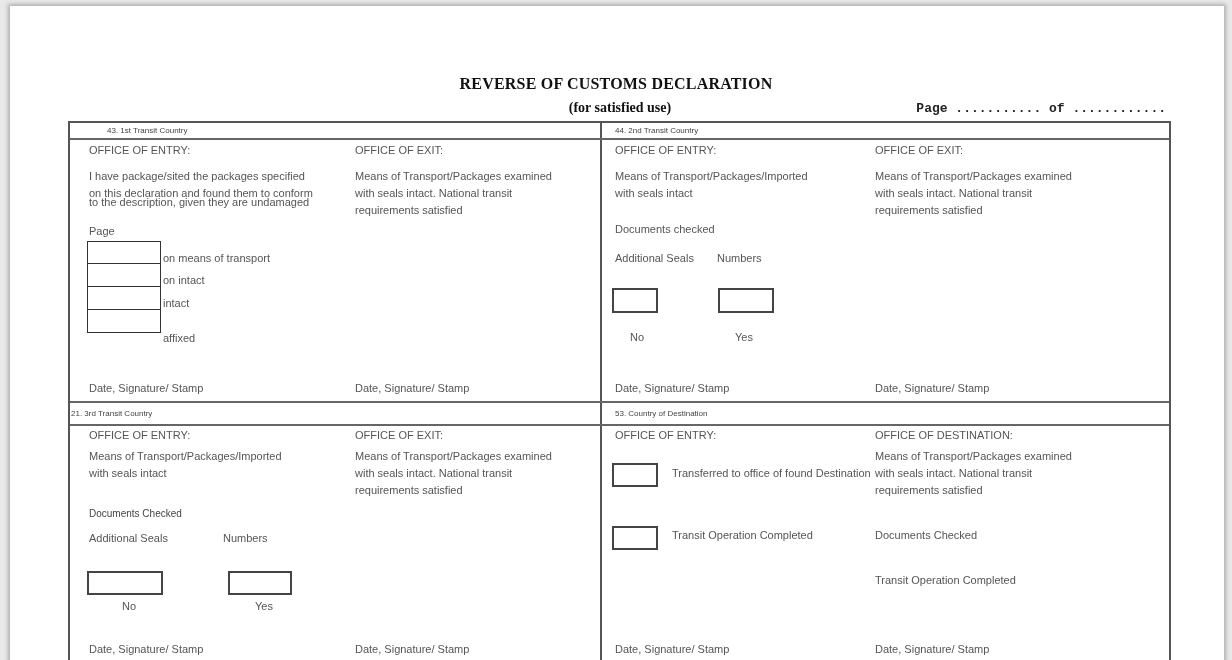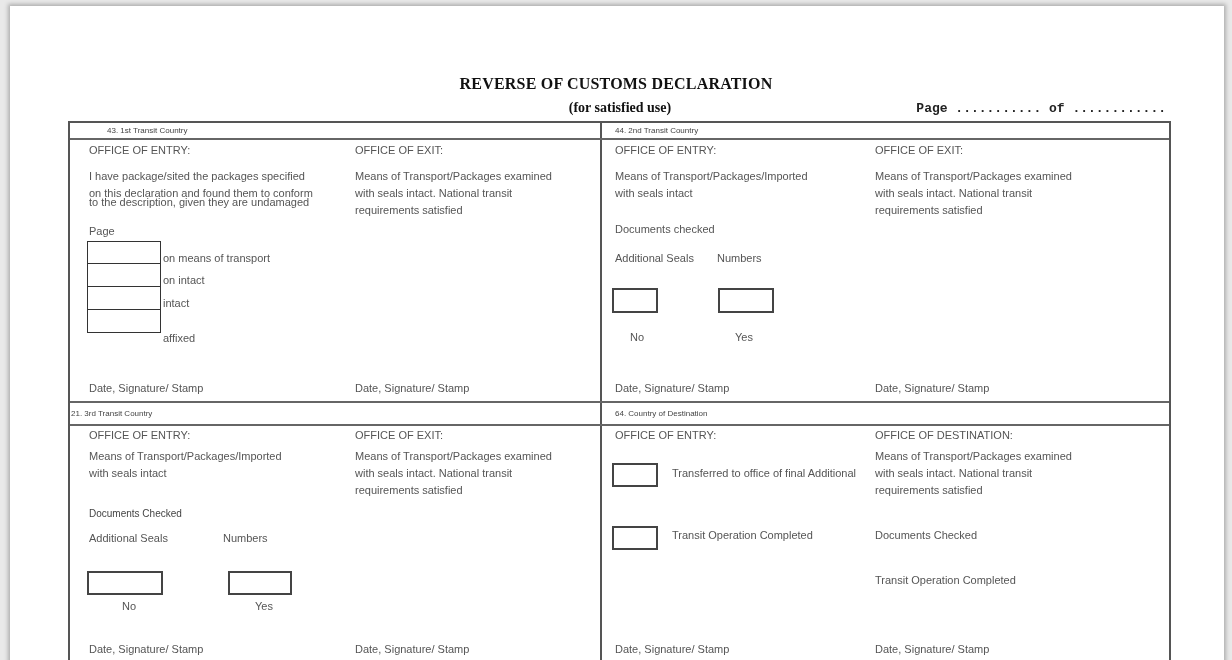--- a/index.html
+++ b/index.html
@@ -121,24 +121,24 @@
     <div class="t" style="left:19px; top:521px;">Date, Signature/ Stamp</div>
 
     <div class="t" style="left:285px; top:307px;">OFFICE OF EXIT:</div>
     <div class="t" style="left:285px; top:328px;">Means of Transport/Packages examined</div>
     <div class="t" style="left:285px; top:345px;">with seals intact. National transit</div>
     <div class="t" style="left:285px; top:362px;">requirements satisfied</div>
     <div class="t" style="left:285px; top:521px;">Date, Signature/ Stamp</div>
   </div>
 
   <div>
-    <div class="cellhead" style="left:545px; top:286px;">64. Country of Destination</div>
+    <div class="cellhead" style="left:545px; top:286px;">53. Country of Destination</div>
     <div class="t" style="left:545px; top:307px;">OFFICE OF ENTRY:</div>
     <div class="box" style="left:542px; top:340px; width:42px; height:20px;"></div>
-    <div class="t" style="left:602px; top:345px;">Transferred to office of final Additional</div>
+    <div class="t" style="left:602px; top:345px;">Transferred to office of found Destination</div>
     <div class="box" style="left:542px; top:403px; width:42px; height:20px;"></div>
     <div class="t" style="left:602px; top:407px;">Transit Operation Completed</div>
     <div class="t" style="left:545px; top:521px;">Date, Signature/ Stamp</div>
 
     <div class="t" style="left:805px; top:307px;">OFFICE OF DESTINATION:</div>
     <div class="t" style="left:805px; top:328px;">Means of Transport/Packages examined</div>
     <div class="t" style="left:805px; top:345px;">with seals intact. National transit</div>
     <div class="t" style="left:805px; top:362px;">requirements satisfied</div>
     <div class="t" style="left:805px; top:407px;">Documents Checked</div>
     <div class="t" style="left:805px; top:452px;">Transit Operation Completed</div>

